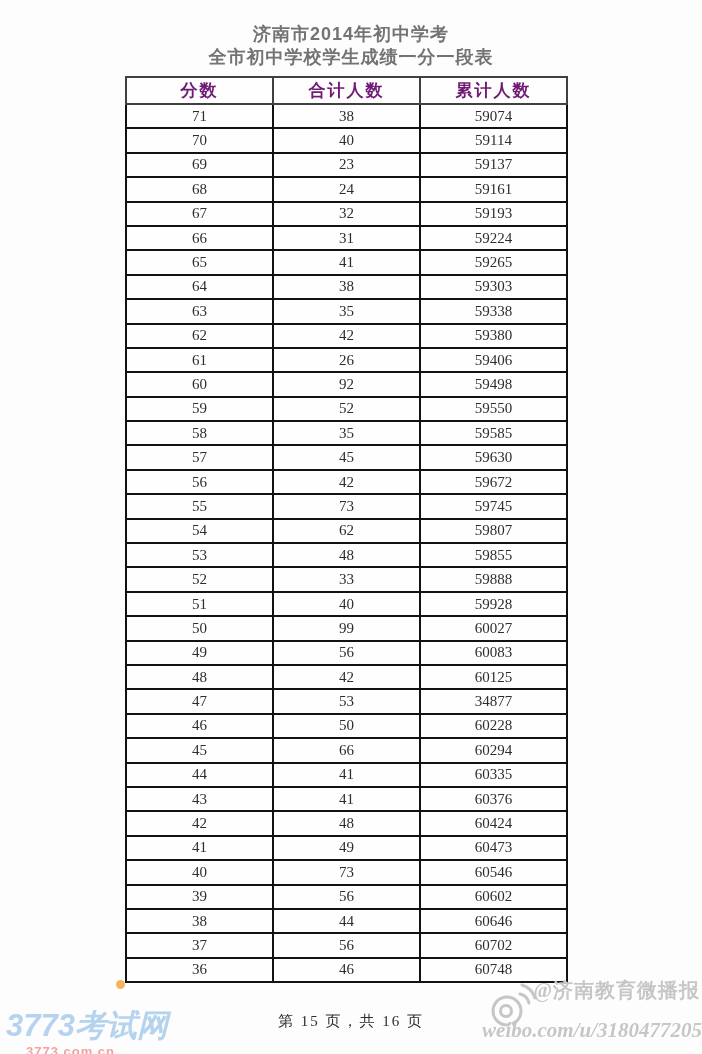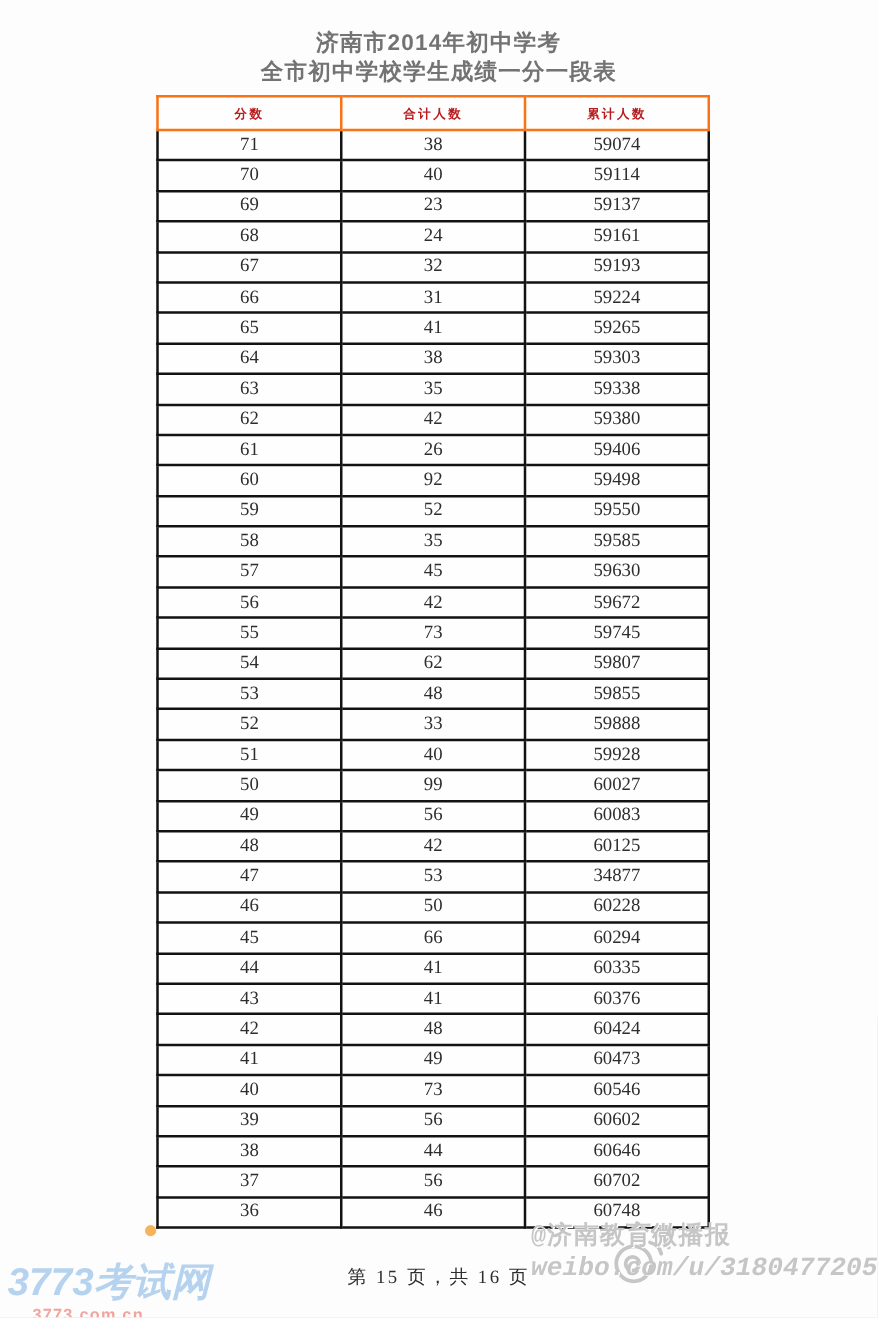--- a/index.html
+++ b/index.html
@@ -18,24 +18,24 @@
     font-weight:bold;color:#737373;
   }
   .title-line{font-size:18px;line-height:23px;letter-spacing:1px;}
 
   table.score-table{
     position:absolute;left:125px;top:76px;width:443px;
     border-collapse:collapse;table-layout:fixed;
     background:#fefefe;
   }
   table.score-table th{
-    border:2px solid #f97316;
+    border:2px solid #404040;
     height:25px;padding:0;
     font-family:"Liberation Sans", sans-serif;
-    font-size:10px;font-weight:bold;color:#b91c1c;
+    font-size:17px;font-weight:bold;color:#701a75;
     text-align:center;letter-spacing:2px;
   }
   table.score-table td{
     border:2px solid #121212;
     height:22.4px;padding:0;
     font-size:15px;text-align:center;color:#2d2d2d;
     font-family:"Liberation Serif", serif;
   }
 
   .page-footer{
@@ -58,26 +58,26 @@
   }
   .wm-left .site-url{
     font-family:"Liberation Sans", sans-serif;
     font-weight:bold;font-size:13px;
     margin-top:4px;margin-left:20px;letter-spacing:1px;
   }
 
   
   .wm-right{
     position:absolute;right:0px;top:980px;
-    font-family:Liberation Mono, monospace;
-    font-weight:bold;line-height:1;
+    font-family:Liberation Serif, serif;
+    font-weight:bold;text-align:right;line-height:1;
   }
   .wm-right .handle{font-size:20px;letter-spacing:1px;margin-right:2px;
     text-shadow:1px 1px 0 #ffffff;}
-  .wm-right .weibo-url{font-size:21px;margin-top:5px;font-style:italic;
+  .wm-right .weibo-url{font-size:21px;margin-top:20px;font-style:italic;
     text-shadow:1px 1px 0 #ffffff;}
   .weibo-badge{
     position:absolute;left:487px;top:980px;width:52px;height:50px;
   }
 </style>
 </head>
 <body>
 
 <div class="page">
 

